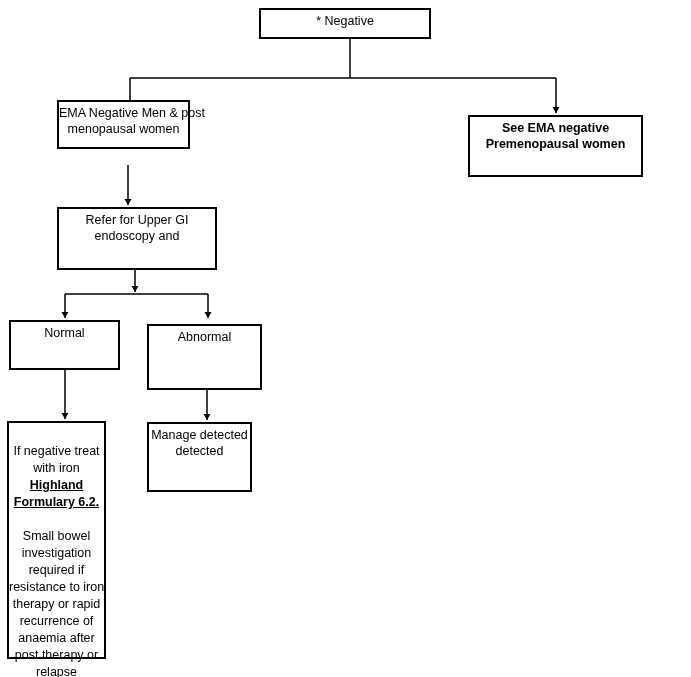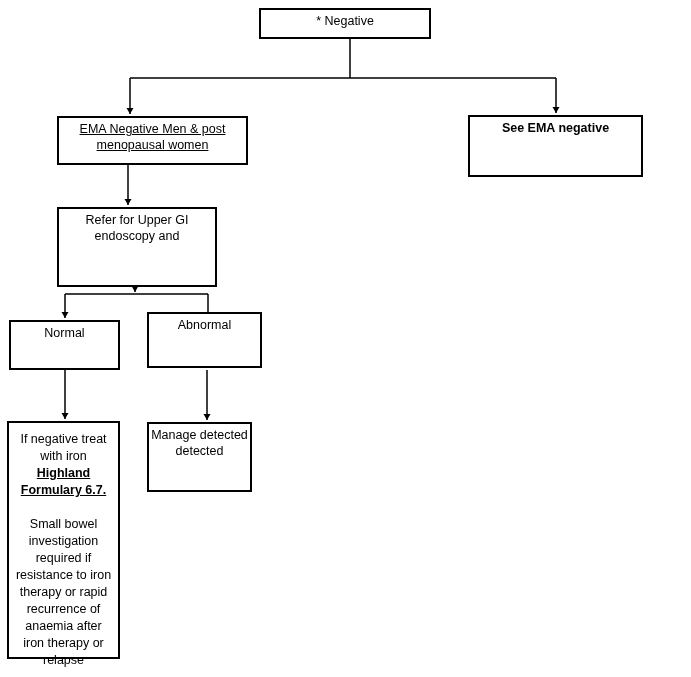--- a/index.html
+++ b/index.html
@@ -41,26 +41,26 @@
   .box-treat .line {
     line-height: 17px;
     min-height: 17px;
   }
   .bu {
     font-weight: bold;
     text-decoration: underline;
   }
   
   .box-negative  { left: 259px; top: 8px;   width: 172px; height: 31px; }
-  .box-ema       { left: 57px;  top: 116px; width: 191px; height: 49px; text-decoration: underline; }
+  .box-ema       { left: 57px;  top: 100px; width: 133px; height: 49px; }
   .box-see       { left: 468px; top: 115px; width: 175px; height: 62px; font-weight: bold; }
-  .box-refer     { left: 57px;  top: 207px; width: 160px; height: 80px; }
+  .box-refer     { left: 57px;  top: 207px; width: 160px; height: 63px; }
   .box-normal    { left: 9px;   top: 320px; width: 111px; height: 50px; }
-  .box-abnormal  { left: 147px; top: 312px; width: 115px; height: 56px; }
-  .box-treat     { left: 7px;   top: 421px; width: 113px; height: 238px; padding-top: 8px; }
+  .box-abnormal  { left: 147px; top: 324px; width: 115px; height: 66px; }
+  .box-treat     { left: 7px;   top: 421px; width: 99px; height: 238px; padding-top: 20px; }
   .box-manage    { left: 147px; top: 422px; width: 105px; height: 70px; }
 </style>
 </head>
 <body>
 
 <div id="canvas">
 
   <svg id="connectors" viewBox="0 0 691 677" xmlns="http://www.w3.org/2000/svg">
     <defs>
       <marker id="arrow" orient="auto" markerUnits="userSpaceOnUse" markerWidth="9" markerHeight="9" refX="6" refY="3.5">
@@ -86,49 +86,50 @@
     <div class="line">* Negative</div>
   </div>
 
   <div class="box box-ema">
     <div class="line">EMA Negative Men &amp; post</div>
     <div class="line">menopausal women</div>
   </div>
 
   <div class="box box-see">
     <div class="line">See EMA negative</div>
+    <div class="line">Premenopausal women</div>
   </div>
 
   <div class="box box-refer">
     <div class="line">Refer for Upper GI</div>
     <div class="line">endoscopy and</div>
   </div>
 
   <div class="box box-normal">
     <div class="line">Normal</div>
   </div>
 
   <div class="box box-abnormal">
     <div class="line">Abnormal</div>
   </div>
 
   <div class="box box-treat">
     <div class="line">If negative treat</div>
     <div class="line">with iron</div>
     <div class="line bu">Highland</div>
-    <div class="line bu">Formulary 6.7.</div>
+    <div class="line bu">Formulary 6.2.</div>
     <div class="line"></div>
     <div class="line">Small bowel</div>
     <div class="line">investigation</div>
     <div class="line">required if</div>
     <div class="line">resistance to iron</div>
     <div class="line">therapy or rapid</div>
     <div class="line">recurrence of</div>
     <div class="line">anaemia after</div>
-    <div class="line">iron therapy or</div>
+    <div class="line">post therapy or</div>
     <div class="line">relapse</div>
   </div>
 
   <div class="box box-manage">
     <div class="line">Manage detected</div>
     <div class="line">detected</div>
   </div>
 
 </div>
 

